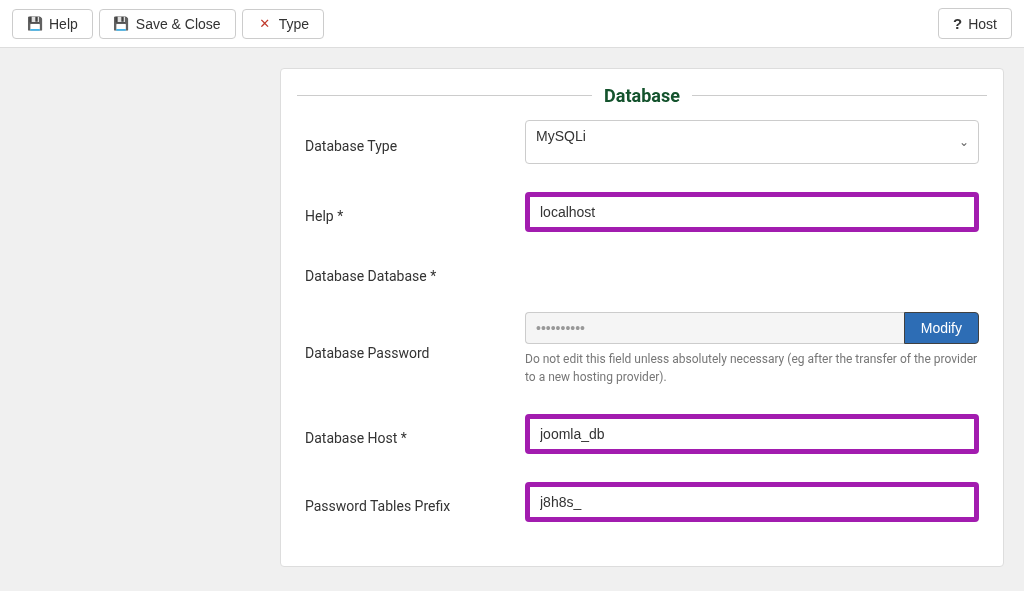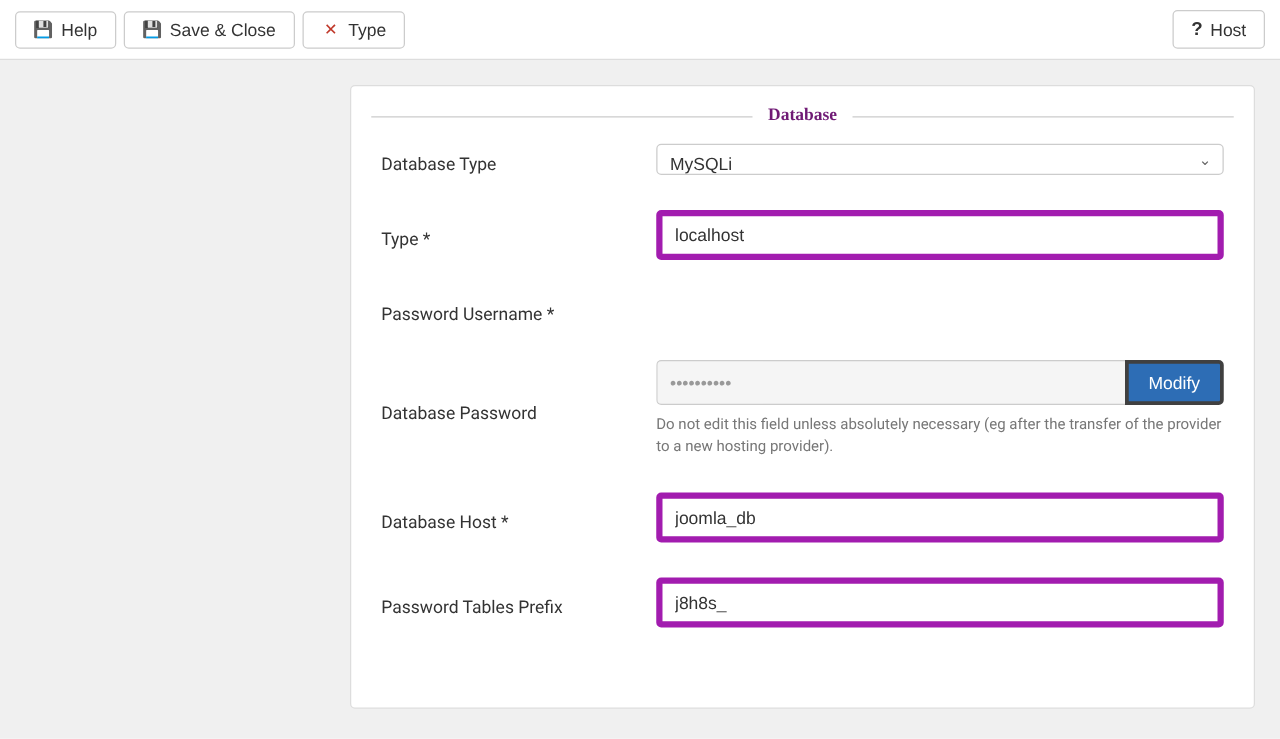--- a/index.html
+++ b/index.html
@@ -89,25 +89,24 @@
     }
 
     .section-header-line {
       flex: 1;
       height: 1px;
       background: #ccc;
     }
 
     .section-header-title {
       font-weight: 700;
-      font-size: 14px;
-      color: #701a75;
+      font-size: 18px;
+      color: #14532d;
       padding: 0 12px;
       white-space: nowrap;
-      font-family: Liberation Serif, serif;
     }
 
     
     .form-row {
       display: flex;
       align-items: center;
       padding: 14px 24px;
     }
 
     .form-label {
@@ -133,21 +132,21 @@
       outline: none;
     }
 
     .form-select-wrapper {
       position: relative;
       width: 100%;
     }
 
     .form-select {
       width: 100%;
-      padding: 7px 36px 0 10px;
+      padding: 7px 36px 19px 10px;
       border: 1px solid #ccc;
       border-radius: 4px;
       font-size: 14px;
       color: #333;
       background: #fff;
       appearance: none;
       -webkit-appearance: none;
       outline: none;
       cursor: pointer;
     }
@@ -177,21 +176,21 @@
       font-size: 14px;
       background: #f5f5f5;
       color: #999;
       outline: none;
     }
 
     .modify-btn {
       padding: 7px 16px;
       background: #2d6db5;
       color: #fff;
-      border: 3px solid #404040;
+      border: 1px solid #404040;
       border-radius: 0 4px 4px 0;
       cursor: pointer;
       font-size: 14px;
       white-space: nowrap;
     }
 
     .field-hint {
       font-size: 12px;
       color: #777;
       margin-top: 6px;
@@ -242,28 +241,28 @@
             <option>MySQL (PDO)</option>
             <option>PostgreSQL</option>
             <option>SQLite</option>
           </select>
           <span class="select-chevron">⌄</span>
         </div>
       </div>
     </div>
 
     <div class="form-row">
-      <div class="form-label">Type *</div>
+      <div class="form-label">Help *</div>
       <div class="form-field">
         <input class="form-input" type="text" value="localhost" style="">
       </div>
     </div>
 
     <div class="form-row">
-      <div class="form-label">Password Username *</div>
+      <div class="form-label">Database Database *</div>
     </div>
 
     <div class="form-row">
       <div class="form-label">Database Password</div>
       <div class="form-field">
         <div class="password-group">
           <input class="password-input" type="password" value="••••••••••" readonly="" style="">
           <button class="modify-btn">Modify</button>
         </div>
         <div class="field-hint">Do not edit this field unless absolutely necessary (eg after the transfer of the provider to a new hosting provider).</div>

